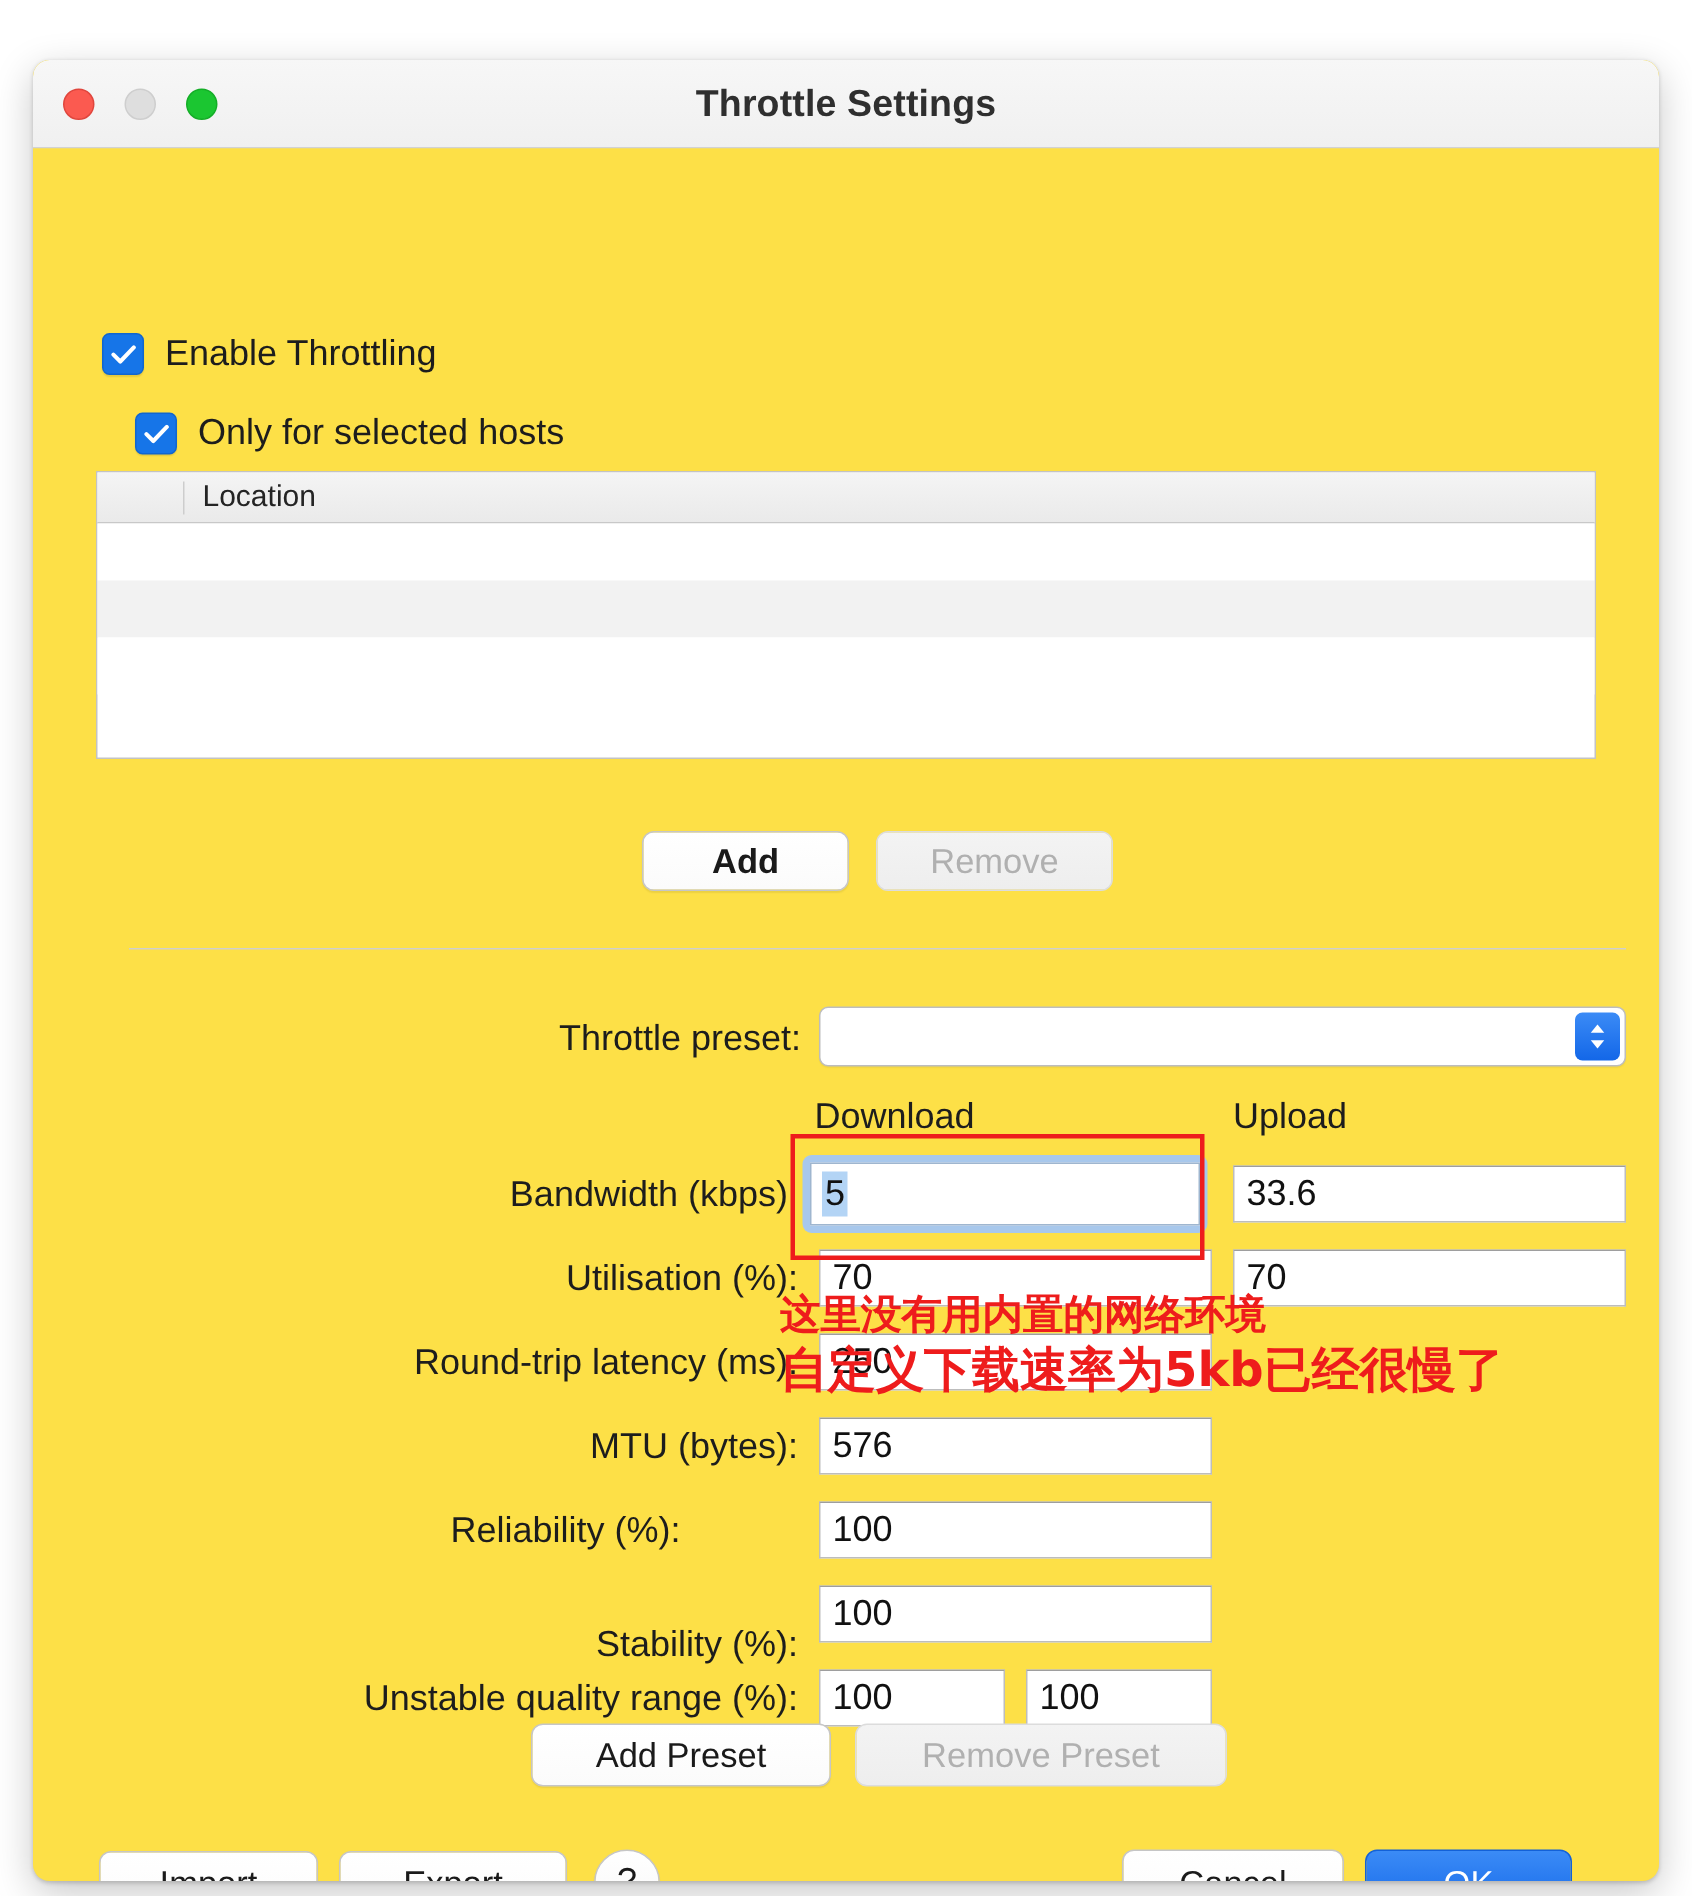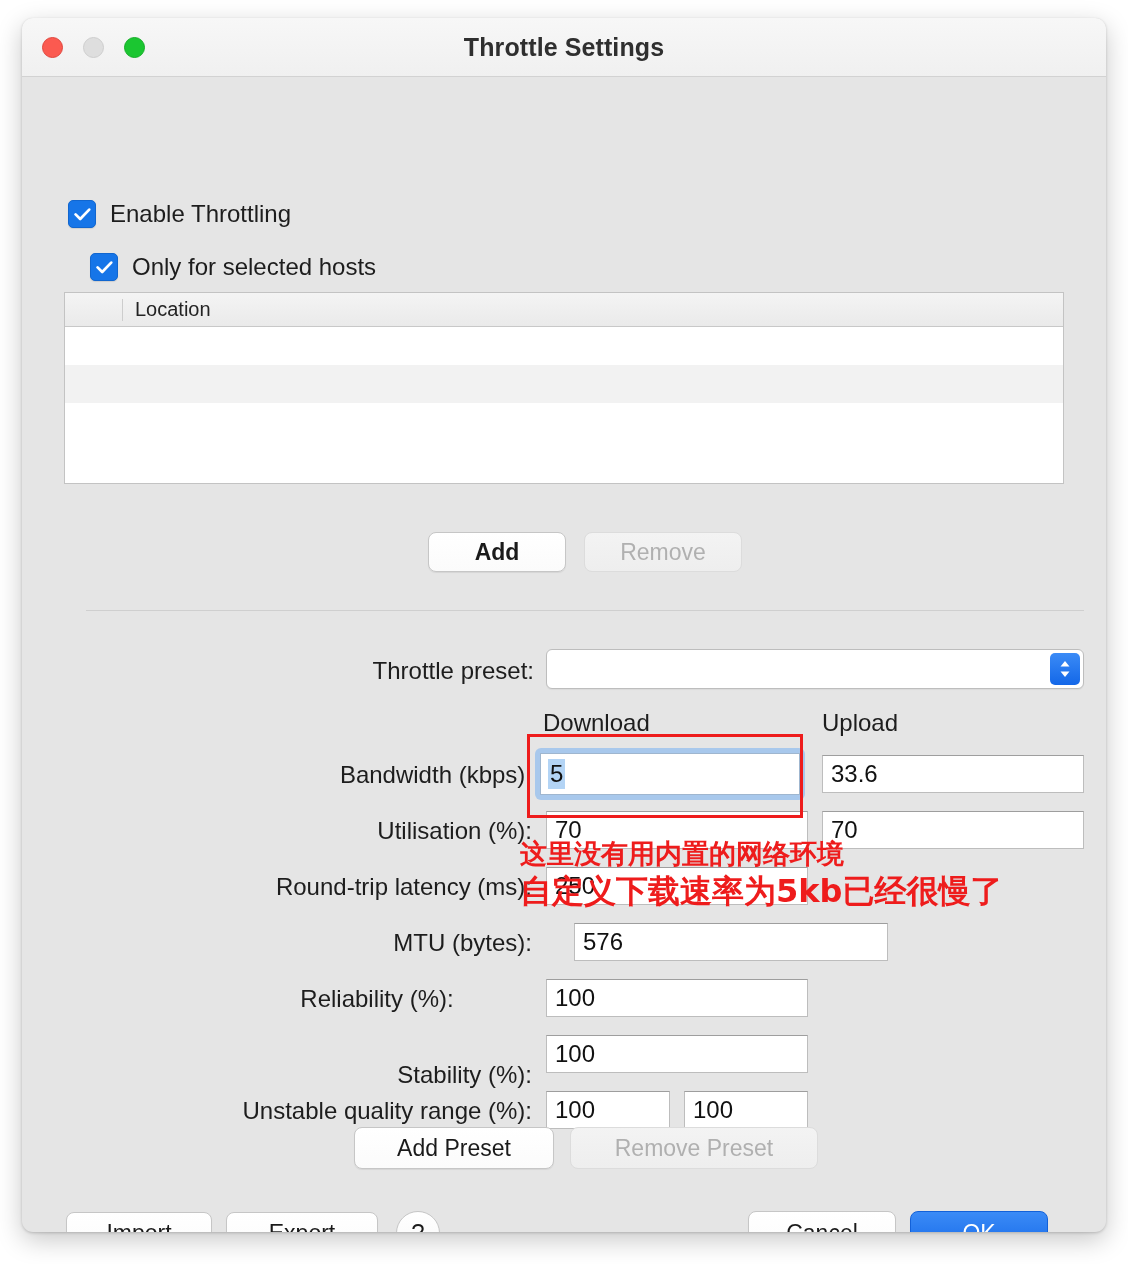--- a/index.html
+++ b/index.html
@@ -13,24 +13,24 @@
     font-family: "Liberation Sans", sans-serif;
     -webkit-font-smoothing: antialiased;
     overflow: hidden;
     position: relative;
   }
 
   
   .window {
     position: absolute;
     left: 22px;
-    top: 18px;
+    top: 40px;
     width: 1084px;
     height: 1214px;
-    background: #e5e5e5;
+    background: #fde047;
     border-radius: 11px;
     box-shadow: 0 8px 26px rgba(0,0,0,0.22), 0 1px 3px rgba(0,0,0,0.18);
     overflow: hidden;
   }
 
   
   .titlebar {
     position: relative;
     height: 58px;
     background: linear-gradient(to bottom, #f7f7f7 0%, #f0f0f0 100%);
@@ -284,21 +284,21 @@
   }
   .sel-text {
     background: #b3d4f5;
     padding: 1px 2px;
   }
 
   #fld-bw-up   { left: 800px; top: 678px; width: 262px; height: 38px; }
   #fld-ut-dl   { left: 524px; top: 734px; width: 262px; height: 38px; }
   #fld-ut-up   { left: 800px; top: 734px; width: 262px; height: 38px; }
   #fld-lat-dl  { left: 524px; top: 790px; width: 262px; height: 38px; }
-  #fld-mtu     { left: 524px; top: 846px; width: 314px; height: 38px; margin-left: 28px; }
+  #fld-mtu     { left: 524px; top: 846px; width: 262px; height: 38px; }
   #fld-rel     { left: 524px; top: 902px; width: 262px; height: 38px; }
   #fld-stab    { left: 524px; top: 958px; width: 262px; height: 38px; }
   #fld-uq-1    { left: 524px; top: 1014px; width: 124px; height: 38px; }
   #fld-uq-2    { left: 662px; top: 1014px; width: 124px; height: 38px; }
 
   #btn-addpreset    { position: absolute; left: 332px; top: 1050px; width: 200px; height: 42px; font-weight: normal; }
   #btn-removepreset { position: absolute; left: 548px; top: 1050px; width: 248px; height: 42px; }
 
   
   #btn-import { position: absolute; left: 44px; top: 1135px; width: 146px; height: 42px; }

